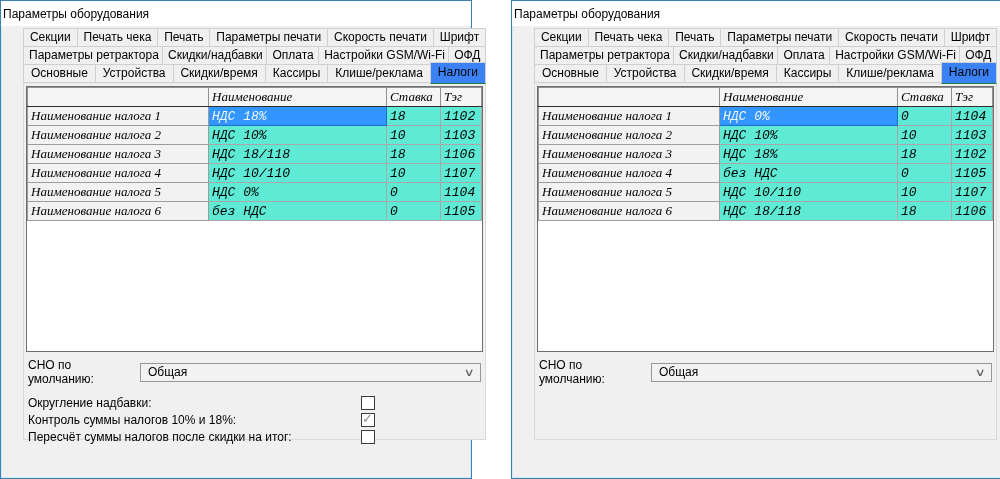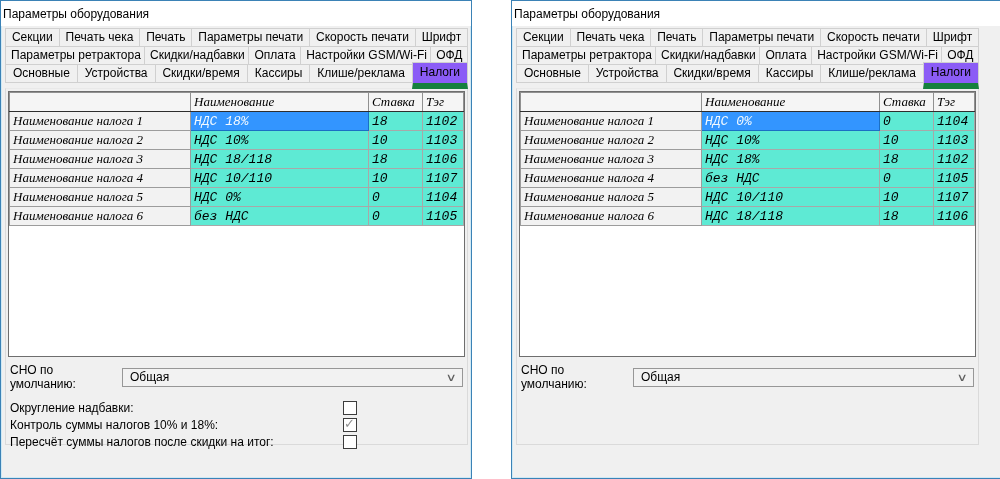--- a/index.html
+++ b/index.html
@@ -14,34 +14,34 @@
     border:1px solid var(--window_border,#3b82b6);
     box-shadow:inset 0 0 0 1px #cfe9f5;
     box-sizing:content-box;
   }
   #win0{left:0;width:470px;}
   #win1{left:511px;width:494px;}
   .titlebar{
     height:25px;background:#ffffff;display:flex;align-items:center;
     padding-left:2px;font-size:12px;
   }
-  .content{width:463px;margin:2px 0 0 4px;border-radius:22px;}
+  .content{width:463px;margin:2px 0 0 22px;border-radius:22px;}
   .tabrow{display:flex;}
   .tabrow + .tabrow{margin-top:-1px;}
   .tab{
     flex:1 1 auto;height:17px;line-height:17px;text-align:center;
     white-space:nowrap;padding:0 5px;font-size:12px;
     background:#f0f0f0;border:1px solid #d0d0d0;
     overflow:hidden;
   }
   .tab + .tab{margin-left:-1px;}
   .tab.active{
-    background:#8b5cf6;position:relative;z-index:3;
+    background:#3b82f6;position:relative;z-index:3;
     height:20px;line-height:19px;margin-top:-2px;margin-bottom:-1px;
-    border-bottom:6px solid #15803d;
+    border-bottom:1px solid #15803d;
   }
   .page{
     position:relative;z-index:1;
     height:357px;box-sizing:border-box;
     border:1px solid #dadada;border-top:1px solid #e9e9e9;
     background:#f0f0f0;padding:2px;
   }
   .list{
     height:266px;box-sizing:border-box;background:#ffffff;
     border:1px solid #6e6e6e;overflow:hidden;

